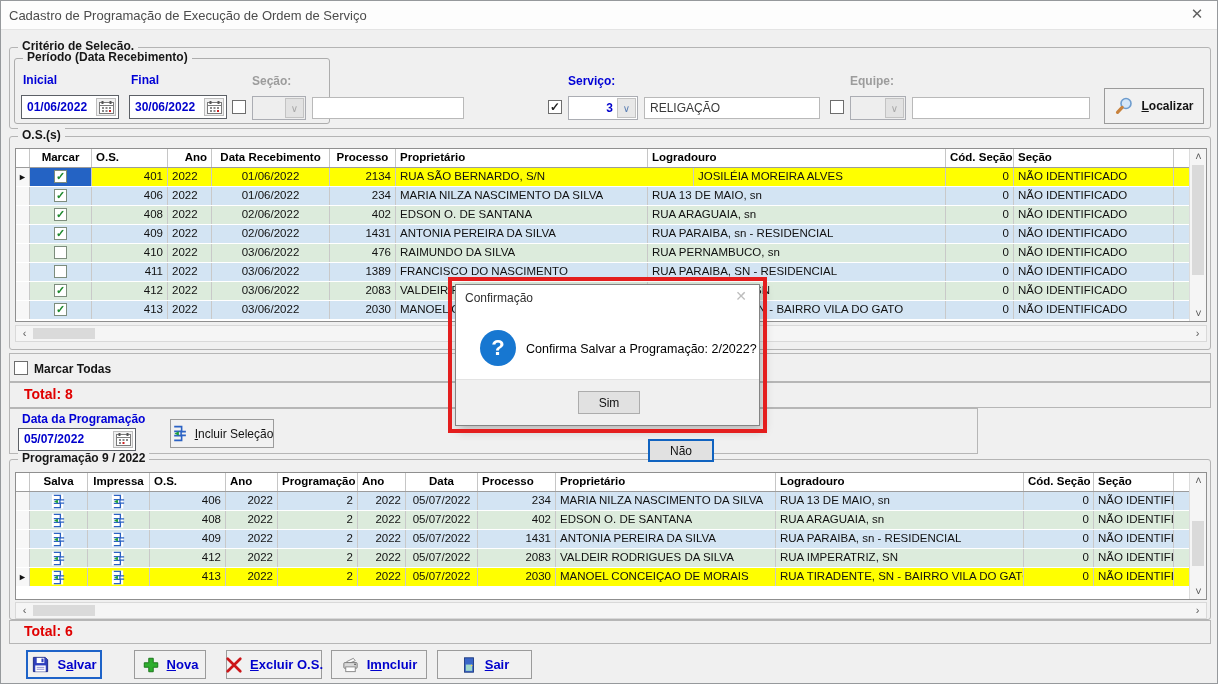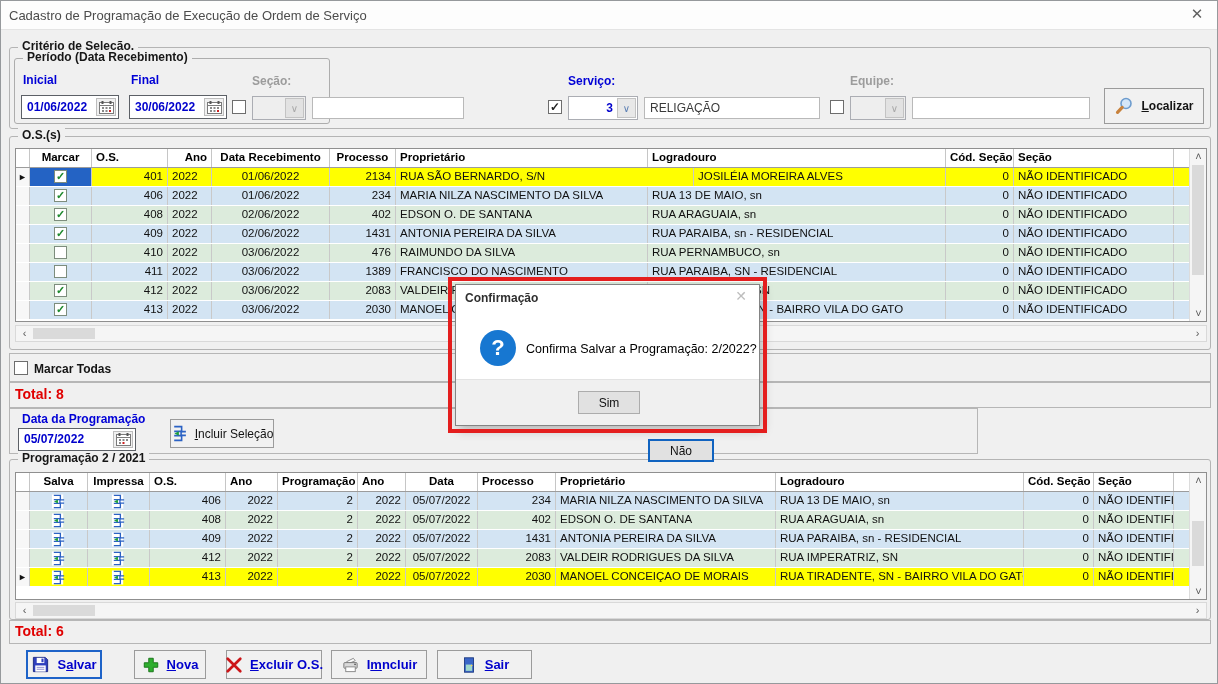--- a/index.html
+++ b/index.html
@@ -43,25 +43,25 @@
   .c-marker{background:#f7f7f7;color:#111;font-size:9px;text-align:center;line-height:18px;padding:0;}
   .focus-cell{background:#2463c4;}
   .cb{display:inline-block;width:13px;height:13px;margin-top:2px;background:#fff;border:1px solid #7d8d7d;box-sizing:border-box;font-size:11px;line-height:10px;font-weight:bold;color:#1f8a2f;text-align:center;}
   
   .hsb{position:absolute;height:17px;background:#f5f5f5;border:1px solid #d9d9d9;box-sizing:border-box;}
   .vsb{position:absolute;width:17px;background:#f5f5f5;border-left:1px solid #dcdcdc;box-sizing:border-box;}
   .sb-btn{position:absolute;width:15px;height:15px;color:#5a5a5a;font-size:11px;line-height:15px;text-align:center;}
   .sb-thumb{position:absolute;background:#dadada;}
   
   .strip{position:absolute;border:1px solid #b6b6b6;box-sizing:border-box;}
-  .total-text{position:absolute;left:5px;top:3px;font-size:14px;font-weight:bold;color:#e00000;white-space:nowrap;}
+  .total-text{position:absolute;left:14px;top:3px;font-size:14px;font-weight:bold;color:#e00000;white-space:nowrap;}
   
   .annot{position:absolute;left:447px;top:276px;width:319px;height:156px;border:4px solid #e41e1e;box-sizing:border-box;z-index:20;pointer-events:none;}
   .dialog{position:absolute;left:454px;top:283px;width:305px;height:142px;background:#fff;border:1px solid #848484;box-sizing:border-box;z-index:15;box-shadow:3px 4px 10px rgba(0,0,0,0.25);}
-  .dlg-title{position:absolute;left:9px;top:6px;font-size:12px;color:#2f2f2f;font-weight:bold;}
+  .dlg-title{position:absolute;left:9px;top:6px;font-size:12px;color:#2f2f2f;}
   .dlg-close{position:absolute;right:7px;top:3px;width:22px;height:20px;text-align:center;color:#bdbdbd;font-size:14px;cursor:pointer;}
   .q-icon{position:absolute;left:24px;top:45px;width:36px;height:36px;border-radius:50%;background:#1777d1;color:#fff;font-size:22px;font-weight:bold;display:flex;align-items:center;justify-content:center;}
   .dlg-msg{position:absolute;left:70px;top:57px;font-size:12.5px;color:#000000;white-space:nowrap;}
   .dlg-foot{position:absolute;left:0;right:0;bottom:0;height:45px;background:#f0f0f0;border-top:1px solid #e3e3e3;}
   .dlg-btn{position:absolute;top:11px;height:23px;background:#e1e1e1;border:1px solid #acacac;box-sizing:border-box;font-size:12px;color:#111;display:flex;align-items:center;justify-content:center;cursor:pointer;}
   .dlg-btn.focus{border:2px solid #1063c0;}
   svg{display:block;}
 </style>
 </head>
 <body>
@@ -309,21 +309,21 @@
             <path d="M3 10 h7 v4.5 h-7" fill="none" stroke="#2b62c4" stroke-width="1.5"></path>
             <polygon points="3.2,8 7.4,5.8 7.4,10.2" fill="#1e9e3e"></polygon>
             <path d="M14 6.2 h-4.5 v3.6 h4.5" fill="none" stroke="#2b62c4" stroke-width="1.5"></path>
           </svg>
         </span>
       <span class="bl-dark"><span></span><span class="mn">I</span><span>ncluir Seleção</span></span>
     </div>
   </div>
 
   <div class="groupbox" style="left:8px;top:458px;width:1202px;height:161px;">
-    <span class="gb-label">Programação 2 / 2021</span>
+    <span class="gb-label">Programação 9 / 2022</span>
     <div class="tbl" id="prog-tbl" style="left:5px;top:12px;width:1192px;height:128px;">
         <div class="thead">
           <div class="th" style="width: 14px;"></div>
           <div class="th" style="width: 58px; text-align: center;">Salva</div>
           <div class="th" style="width: 62px; text-align: center;">Impressa</div>
           <div class="th" style="width: 76px; text-align: left;">O.S.</div>
           <div class="th" style="width: 52px; text-align: left;">Ano</div>
           <div class="th" style="width: 80px; text-align: left;">Programação</div>
           <div class="th" style="width: 48px; text-align: left;">Ano</div>
           <div class="th" style="width: 72px; text-align: center;">Data</div>

